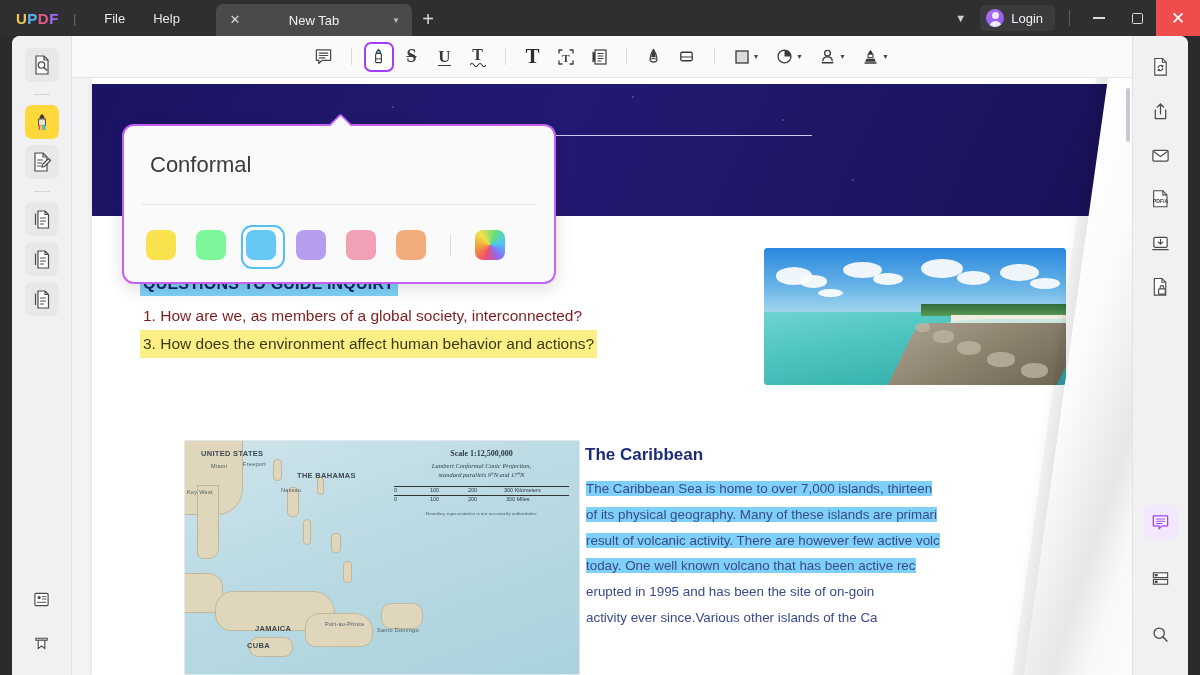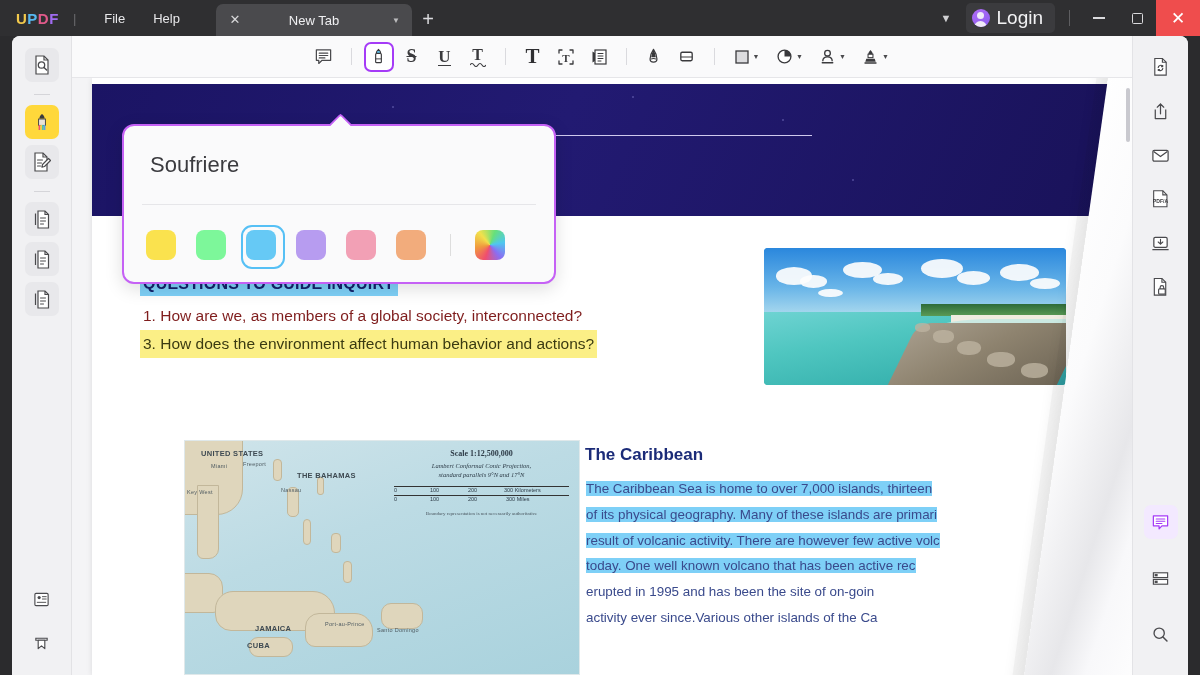--- a/index.html
+++ b/index.html
@@ -51,21 +51,21 @@
     display: flex; align-items: center; gap: 7px; background: #3b3b3e;
     border-radius: 5px; padding: 4px 12px 4px 6px; margin-right: 4px;
   }
   .avatar-dot {
     width: 18px; height: 18px; border-radius: 50%;
     background: linear-gradient(145deg,#b06cf5,#8b5cf0);
     position: relative; overflow: hidden;
   }
   .avatar-dot::before { content:""; position:absolute; left:5.5px; top:3px; width:7px; height:7px; border-radius:50%; background:#efeaf8; }
   .avatar-dot::after { content:""; position:absolute; left:2.5px; top:11.5px; width:13px; height:9px; border-radius:7px 7px 0 0; background:#efeaf8; }
-  .login-text { color: #f2f2f4; font-size: 19px; }
+  .login-text { color: #f2f2f4; font-size: 13px; }
   .tb-divider { width: 1px; height: 16px; background: #5e5e61; margin: 0 10px; }
   .win-btn {
     width: 38px; height: 36px; display: flex; align-items: center; justify-content: center;
     color: #dadadd;
   }
   .win-btn.close { background: #ef4d4d; color: #fff; border-radius: 0; width: 44px; }
   .win-line { width: 12px; height: 1.5px; background: #dadadd; }
   .win-sq { width: 11px; height: 11px; border: 1.5px solid #dadadd; border-radius: 1.5px; }
   .win-x { font-size: 17px; font-weight: 300; line-height: 1; }
 
@@ -622,21 +622,21 @@
           <svg width="19" height="19" viewBox="0 0 20 20">
             <circle cx="8.6" cy="8.6" r="5.4" fill="none" stroke="#4a4a4d" stroke-width="1.4"></circle>
             <path d="M12.6 12.6l4.2 4.2" stroke="#4a4a4d" stroke-width="1.6" stroke-linecap="round"></path>
           </svg>
         </div>
       </div>
     </div>
 
     <div class="popup">
       <div class="notch"></div>
-      <div class="ptitle">Soufriere</div>
+      <div class="ptitle">Conformal</div>
       <div class="pdiv"></div>
       <div class="swatches">
         <div class="sw-wrap">
             <div class="sw" style="background:#fae24e;"></div>
           </div>
         <div class="sw-wrap">
             <div class="sw" style="background:#7df79a;"></div>
           </div>
         <div class="sw-wrap sel">
             <div class="sw" style="background:#66c9f5;"></div>

